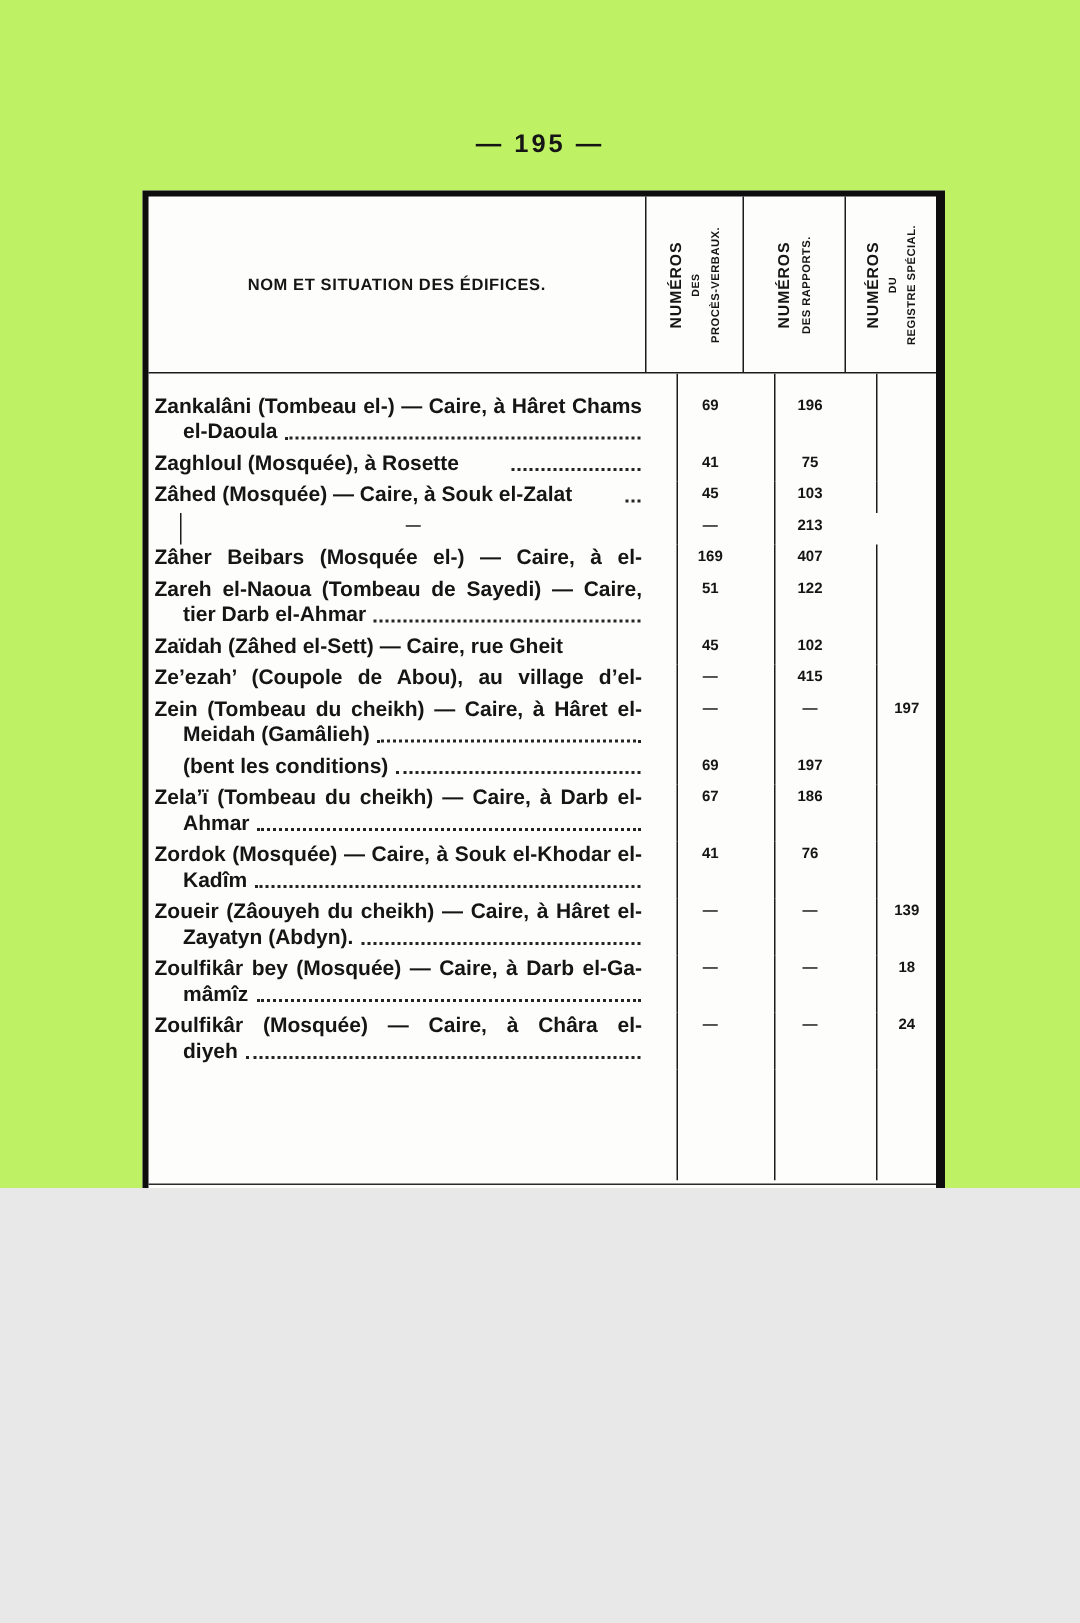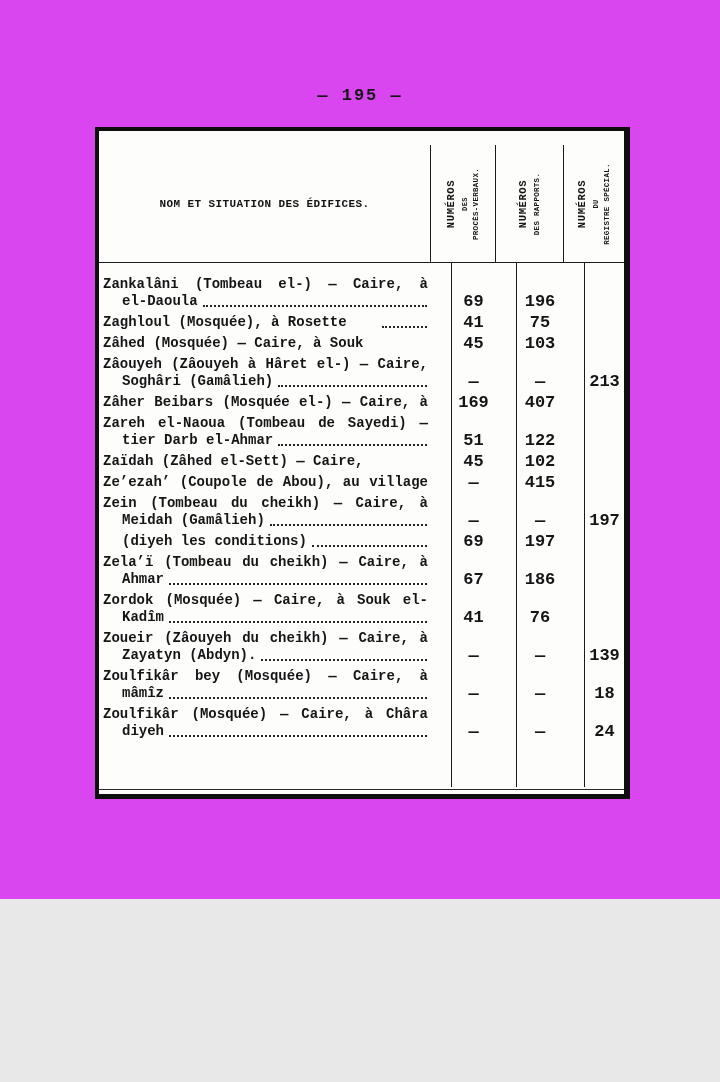--- a/index.html
+++ b/index.html
@@ -1,36 +1,36 @@
 <!DOCTYPE html>
 <html><head>
 <meta charset="utf-8">
 <style>
   html,body{margin:0;padding:0;background:#e8e8e8;}
   .page{
-    position:relative;width:720px;height:899px;background:#d946ef;
-    font-family:Liberation Mono, monospace;color:#151515;overflow:hidden;
+    position:relative;width:720px;height:792px;background:#bef264;
+    font-family:Liberation Sans, sans-serif;color:#151515;overflow:hidden;
     margin:0 auto;
   }
   .page-number{
     position:absolute;top:86px;left:0;width:720px;text-align:center;
     font-size:17px;font-weight:bold;letter-spacing:2px;
   }
   .tablebox{
     position:absolute;left:95px;top:127px;width:525px;height:663px;
     border:4px solid #0e0e0e;border-right-width:6px;border-bottom-width:5px;
     background:#fdfdfc;
   }
   .bottom-rule{
     position:absolute;left:0;right:0;bottom:4px;border-top:1.5px solid #2a2a2a;
   }
   .inner{position:absolute;left:0;right:0;top:0;bottom:7px;display:flex;flex-direction:column;}
   .thead{
     display:grid;grid-template-columns:331px 65px 68px 61px;
-    height:117px;flex:none;border-bottom:1.6px solid #1b1b1b;margin-top:14px;
+    height:117px;flex:none;border-bottom:1.6px solid #1b1b1b;
   }
   .hname{
     display:flex;align-items:center;justify-content:center;
     font-size:11px;font-weight:bold;letter-spacing:0.4px;text-align:center;
   }
   .hnum{position:relative;border-left:1.6px solid #1b1b1b;}
   .rot{
     position:absolute;left:50%;top:50%;width:112px;height:58px;
     transform:translate(-50%,-50%) rotate(-90deg);
     display:flex;flex-direction:column;align-items:center;justify-content:center;
@@ -43,22 +43,22 @@
   .row{
     display:grid;grid-template-columns:331px 65px 68px 61px;flex:none;
     font-size:14px;font-weight:bold;line-height:17px;
   }
   .row.spacer-top{height:13px;}
   .row.spacer-bottom{flex:1;}
   .cell{box-sizing:border-box;}
   .cell.name{padding:0 2px 4px 4px;min-height:21px;}
   .cell.num{
     border-left:1.6px solid #1b1b1b;
-    display:flex;align-items:flex-end;justify-content:center;
-    padding-bottom:4px;font-size:17px;margin-left:21px;
+    display:flex;align-items:flex-start;justify-content:center;
+    padding-bottom:4px;font-size:10px;margin-left:21px;
   }
   .row.spacer-top .cell.name,.row.spacer-bottom .cell.name{padding:0;min-height:0;}
   .l1{height:17px;overflow:hidden;}
   .row:not(.two) .l1{display:flex;gap:30px;}
   .row.two .l1{display:block;text-align:justify;text-align-last:justify;}
   .l2{display:flex;padding-left:19px;}
   .leader{
     flex:1;border-bottom:2.5px dotted #242424;margin:0 1px 3px 5px;min-width:0;
   }
   .speck{position:absolute;left:96px;top:981px;width:2px;height:3px;background:#8a8a8a;}
@@ -152,27 +152,20 @@
               <span>45</span>
             </div>
     <div class="cell num rap">
               <span>103</span>
             </div>
     <div class="cell num reg">
               <span></span>
             </div>
   </div>
           <div class="row two">
-    <div class="cell name">
-      <div class="l1"><span class="t1">Zâouyeh (Zâouyeh à Hâret el-) — Caire, à Kafr el-</span></div>
-      <div class="l2">
-                <span class="t2">Soghâri (Gamâlieh)</span>
-                <span class="leader"></span>
-              </div>
-    </div>
     <div class="cell num pv">
               <span>—</span>
             </div>
     <div class="cell num rap">
               <span>—</span>
             </div>
     <div class="cell num reg">
               <span>213</span>
             </div>
   </div>
@@ -254,21 +247,21 @@
     <div class="cell num rap">
               <span>—</span>
             </div>
     <div class="cell num reg">
               <span>197</span>
             </div>
   </div>
           <div class="row two">
     <div class="cell name">
       <div class="l2">
-                <span class="t2">(diyeh les conditions)</span>
+                <span class="t2">(bent les conditions)</span>
                 <span class="leader"></span>
               </div>
     </div>
     <div class="cell num pv">
               <span>69</span>
             </div>
     <div class="cell num rap">
               <span>197</span>
             </div>
     <div class="cell num reg">

